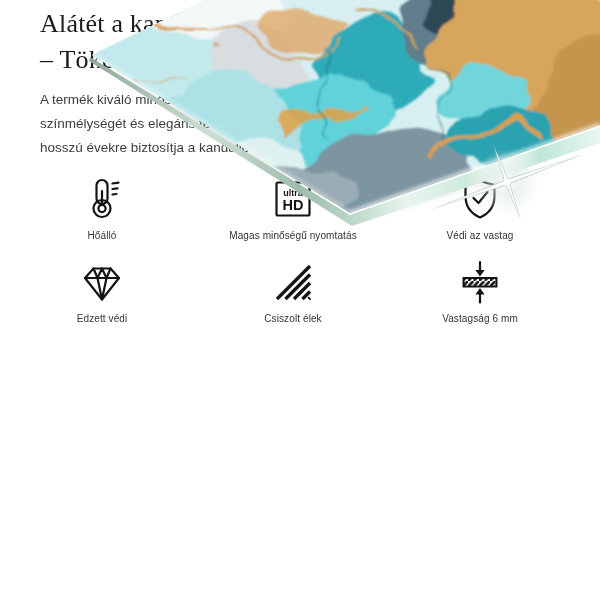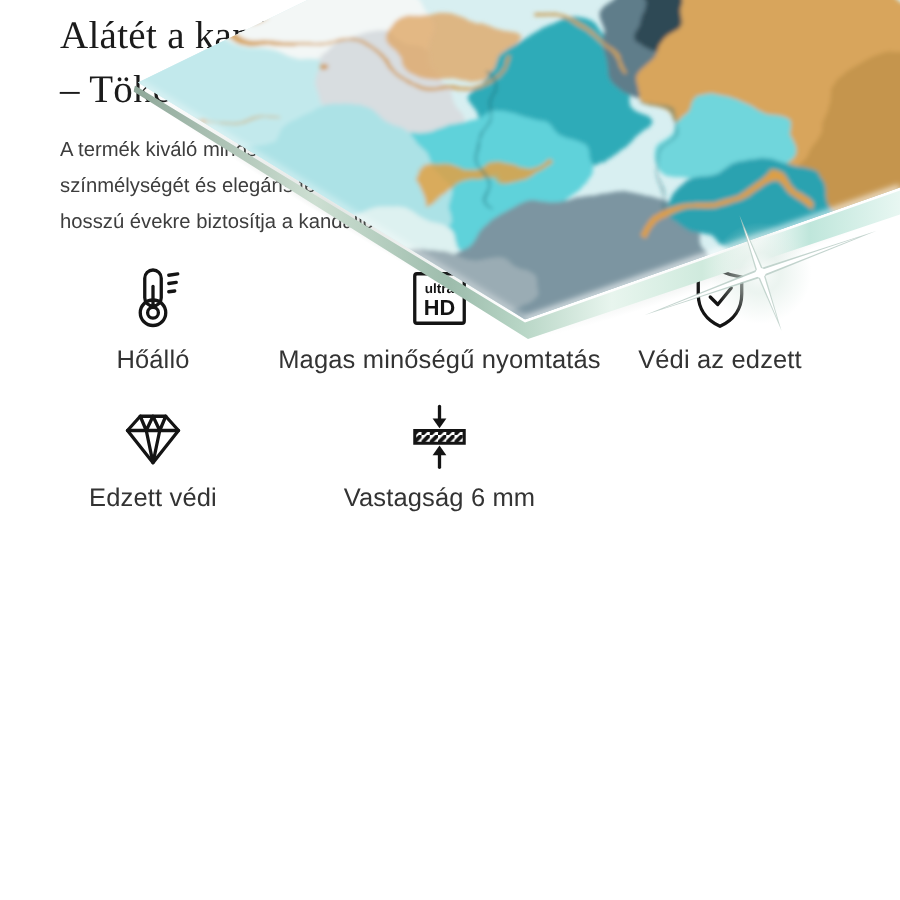--- a/index.html
+++ b/index.html
@@ -28,21 +28,21 @@
   .heading{margin:6px 0 0 40px;font-family:"Liberation Serif",serif;font-weight:400;
       font-size:26px;line-height:36px;color:#1b1b1b;letter-spacing:.2px;}
   .desc{margin:10px 0 0 40px;width:535px;font-size:13.5px;line-height:24px;color:#3d3d3d;}
   .desc div{white-space:nowrap;}
 
   
   .features{margin:16px 0 0 40px;display:grid;grid-template-columns:124px 258px 116px;
       grid-auto-rows:auto;row-gap:18px;}
   .feature{display:flex;flex-direction:column;align-items:center;}
   .feature .ic{width:46px;height:46px;}
-  .feature .lbl{margin-top:8px;font-size:17px;color:#333333;letter-spacing:.1px;}
+  .feature .lbl{margin-top:8px;font-size:10px;color:#333333;letter-spacing:.1px;}
   .stroke{fill:none;stroke:#141414;stroke-width:2.2;stroke-linecap:round;stroke-linejoin:round;}
   .fillb{fill:#141414;stroke:none;}
   .icontext{font-family:"Liberation Sans",sans-serif;font-weight:700;fill:#141414;}
 </style>
 </head>
 <body>
 
 <div class="page">
 
   <div class="hero">
@@ -152,33 +152,45 @@
         <text class="icontext" x="23" y="34" font-size="14.5" text-anchor="middle">HD</text>
       </svg>
       <div class="lbl">Magas minőségű nyomtatás</div>
     </div>
 
     <div class="feature">
       <svg class="ic" viewBox="0 0 46 46">
         <path class="stroke" d="M23 4.5 C28 6.8 33 8.2 37.5 8.8 V20 C37.5 30 32 37.5 23 41.5 C14 37.5 8.5 30 8.5 20 V8.8 C13 8.2 18 6.8 23 4.5 Z"></path>
         <polyline class="stroke" points="16.5,22 21.5,27 30.5,16"></polyline>
       </svg>
-      <div class="lbl">Védi az edzett</div>
+      <div class="lbl">Védi az vastag</div>
     </div>
 
     <div class="feature">
       <svg class="ic" viewBox="0 0 46 46">
         <path class="stroke" d="M14.5 9.5 H31.5 L40 19 L23 40.5 L6 19 Z"></path>
         <line class="stroke" x1="6" y1="19" x2="40" y2="19" stroke-width="2"></line>
         <path class="stroke" d="M14.5 9.5 L18.5 19 L23 9.5 L27.5 19 L31.5 9.5" stroke-width="2"></path>
         <path class="stroke" d="M18.5 19 L23 40.5 L27.5 19" stroke-width="2"></path>
       </svg>
       <div class="lbl">Edzett védi</div>
     </div>
 
+    <div class="feature">
+      <svg class="ic" viewBox="0 0 46 46">
+        <g stroke="#141414" stroke-width="3.4" stroke-linecap="butt">
+          <line x1="7" y1="40" x2="40" y2="7"></line>
+          <line x1="15.5" y1="40" x2="40" y2="15.5"></line>
+          <line x1="24" y1="40" x2="40" y2="24"></line>
+          <line x1="32.5" y1="40" x2="40" y2="32.5"></line>
+          <line x1="38.7" y1="40" x2="40" y2="38.7"></line>
+        </g>
+      </svg>
+      <div class="lbl">Csiszolt élek</div>
+    </div>
 
     <div class="feature">
       <svg class="ic" viewBox="0 0 46 46">
         <defs>
           <pattern id="hatch" patternUnits="userSpaceOnUse" width="5.5" height="5.5">
             <path d="M-1.5 7 L7 -1.5" stroke="#141414" stroke-width="2.6"></path>
           </pattern>
         </defs>
         <line class="stroke" x1="23" y1="3" x2="23" y2="11.5" stroke-width="2.6"></line>
         <polygon class="fillb" points="23,17.5 18.4,11 27.6,11"></polygon>

